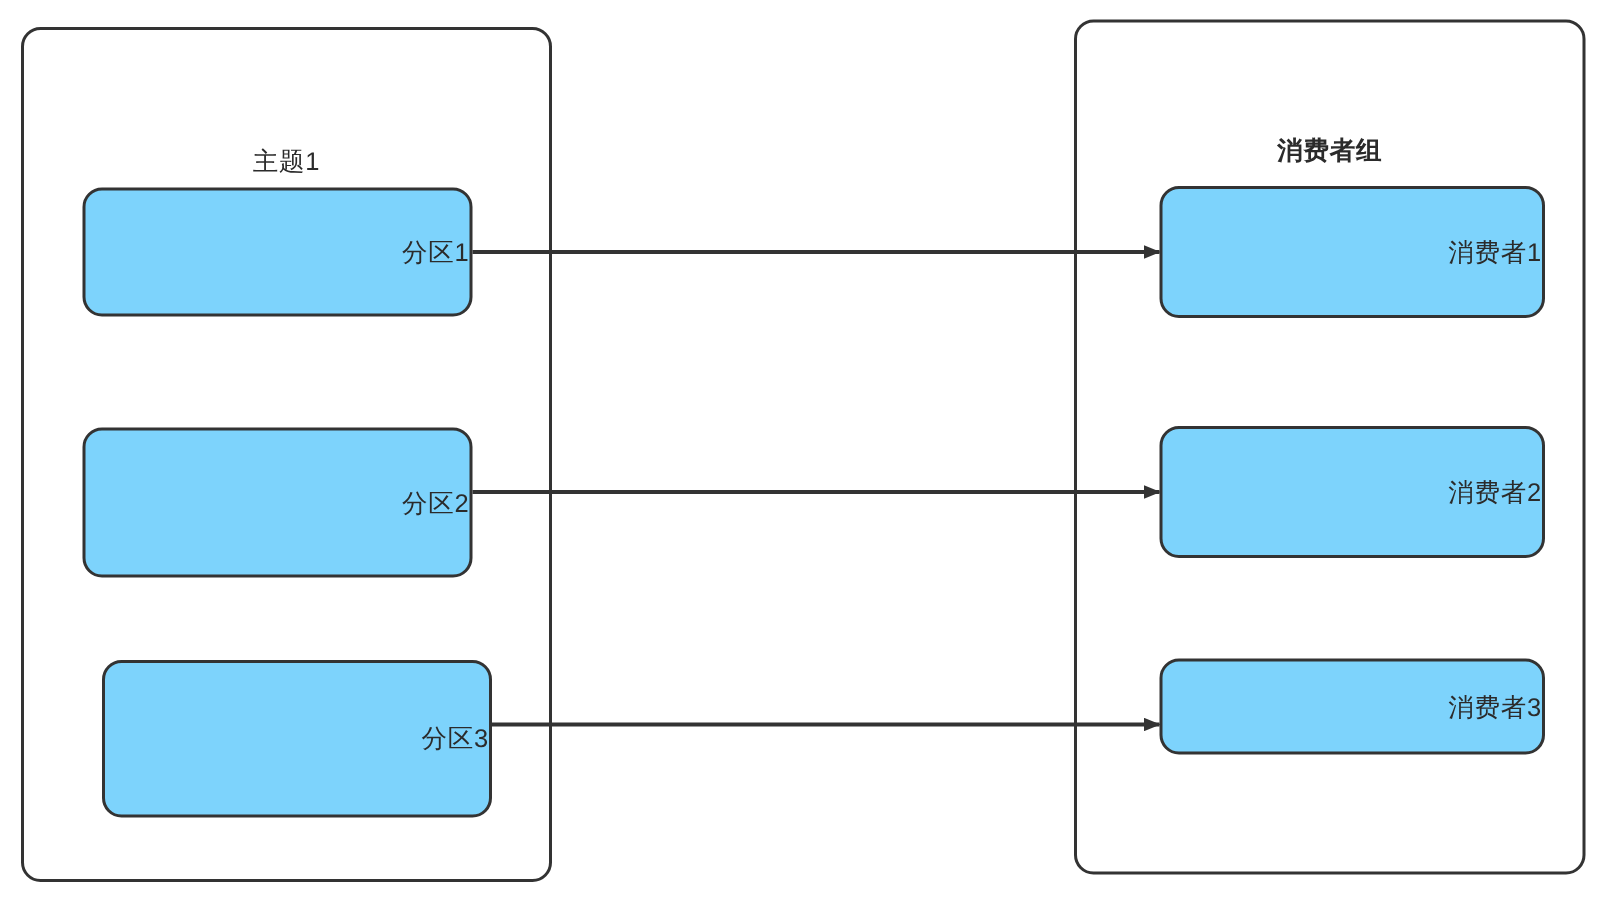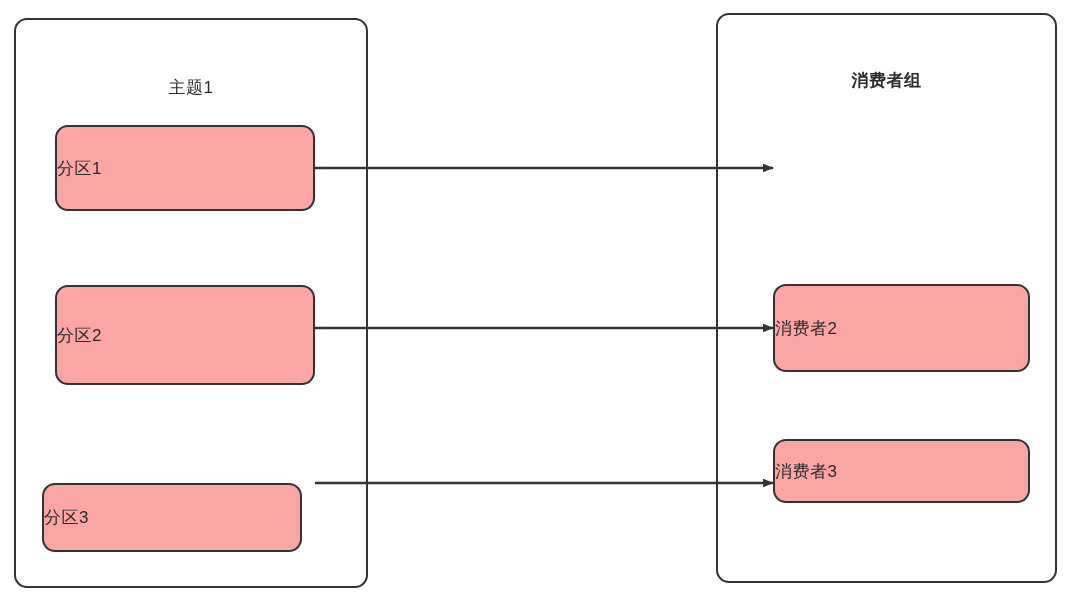--- a/index.html
+++ b/index.html
@@ -34,30 +34,31 @@
     background: transparent;
   }
   .container-title {
     position: absolute;
     width: 100%;
     text-align: center;
     font-size: 17px;
     color: #2b2b2b;
     letter-spacing: 0.5px;
     white-space: nowrap;
+    margin-top: 20px;
   }
   .node-box {
     position: absolute;
     box-sizing: border-box;
     border: 2.6px solid #333333;
     border-radius: 13px;
-    background: #fca5a5;
+    background: #7dd3fc;
     display: flex;
     align-items: center;
-    justify-content: flex-start;
+    justify-content: flex-end;
     z-index: 3;
   }
   .node-label {
     font-size: 17px;
     color: #2b2b2b;
     letter-spacing: 0.5px;
     white-space: nowrap;
   }
   .lbl-topic { left: 0; top: 56px; }
   .lbl-group { left: 0; top: 54px; font-weight: bold; }
@@ -83,28 +84,31 @@
   <div class="container-box" id="grp-topic-group" style="left: 14px; top: 18px; width: 354px; height: 570px;">
     <div class="container-title lbl-topic">主题1</div>
   </div>
 
   <div class="node-box" id="node-partition-1" style="left: 55px; top: 125px; width: 260px; height: 86px;">
     <span class="node-label">分区1</span>
   </div>
   <div class="node-box" id="node-partition-2" style="left: 55px; top: 285px; width: 260px; height: 100px;">
     <span class="node-label">分区2</span>
   </div>
-  <div class="node-box" id="node-partition-3" style="left: 42px; top: 440px; width: 260px; height: 69px; margin-top: 43px;">
+  <div class="node-box" id="node-partition-3" style="left: 68px; top: 440px; width: 260px; height: 105px;">
     <span class="node-label">分区3</span>
   </div>
 
   <div class="container-box" id="grp-consumer-group" style="left: 716px; top: 13px; width: 341px; height: 570px;">
     <div class="container-title lbl-group">消费者组</div>
   </div>
 
+  <div class="node-box" id="node-consumer-1" style="left: 773px; top: 124px; width: 257px; height: 88px;">
+    <span class="node-label">消费者1</span>
+  </div>
   <div class="node-box" id="node-consumer-2" style="left: 773px; top: 284px; width: 257px; height: 88px;">
     <span class="node-label">消费者2</span>
   </div>
   <div class="node-box" id="node-consumer-3" style="left: 773px; top: 439px; width: 257px; height: 64px;">
     <span class="node-label">消费者3</span>
   </div>
 
 </div>
 
 </body></html>

